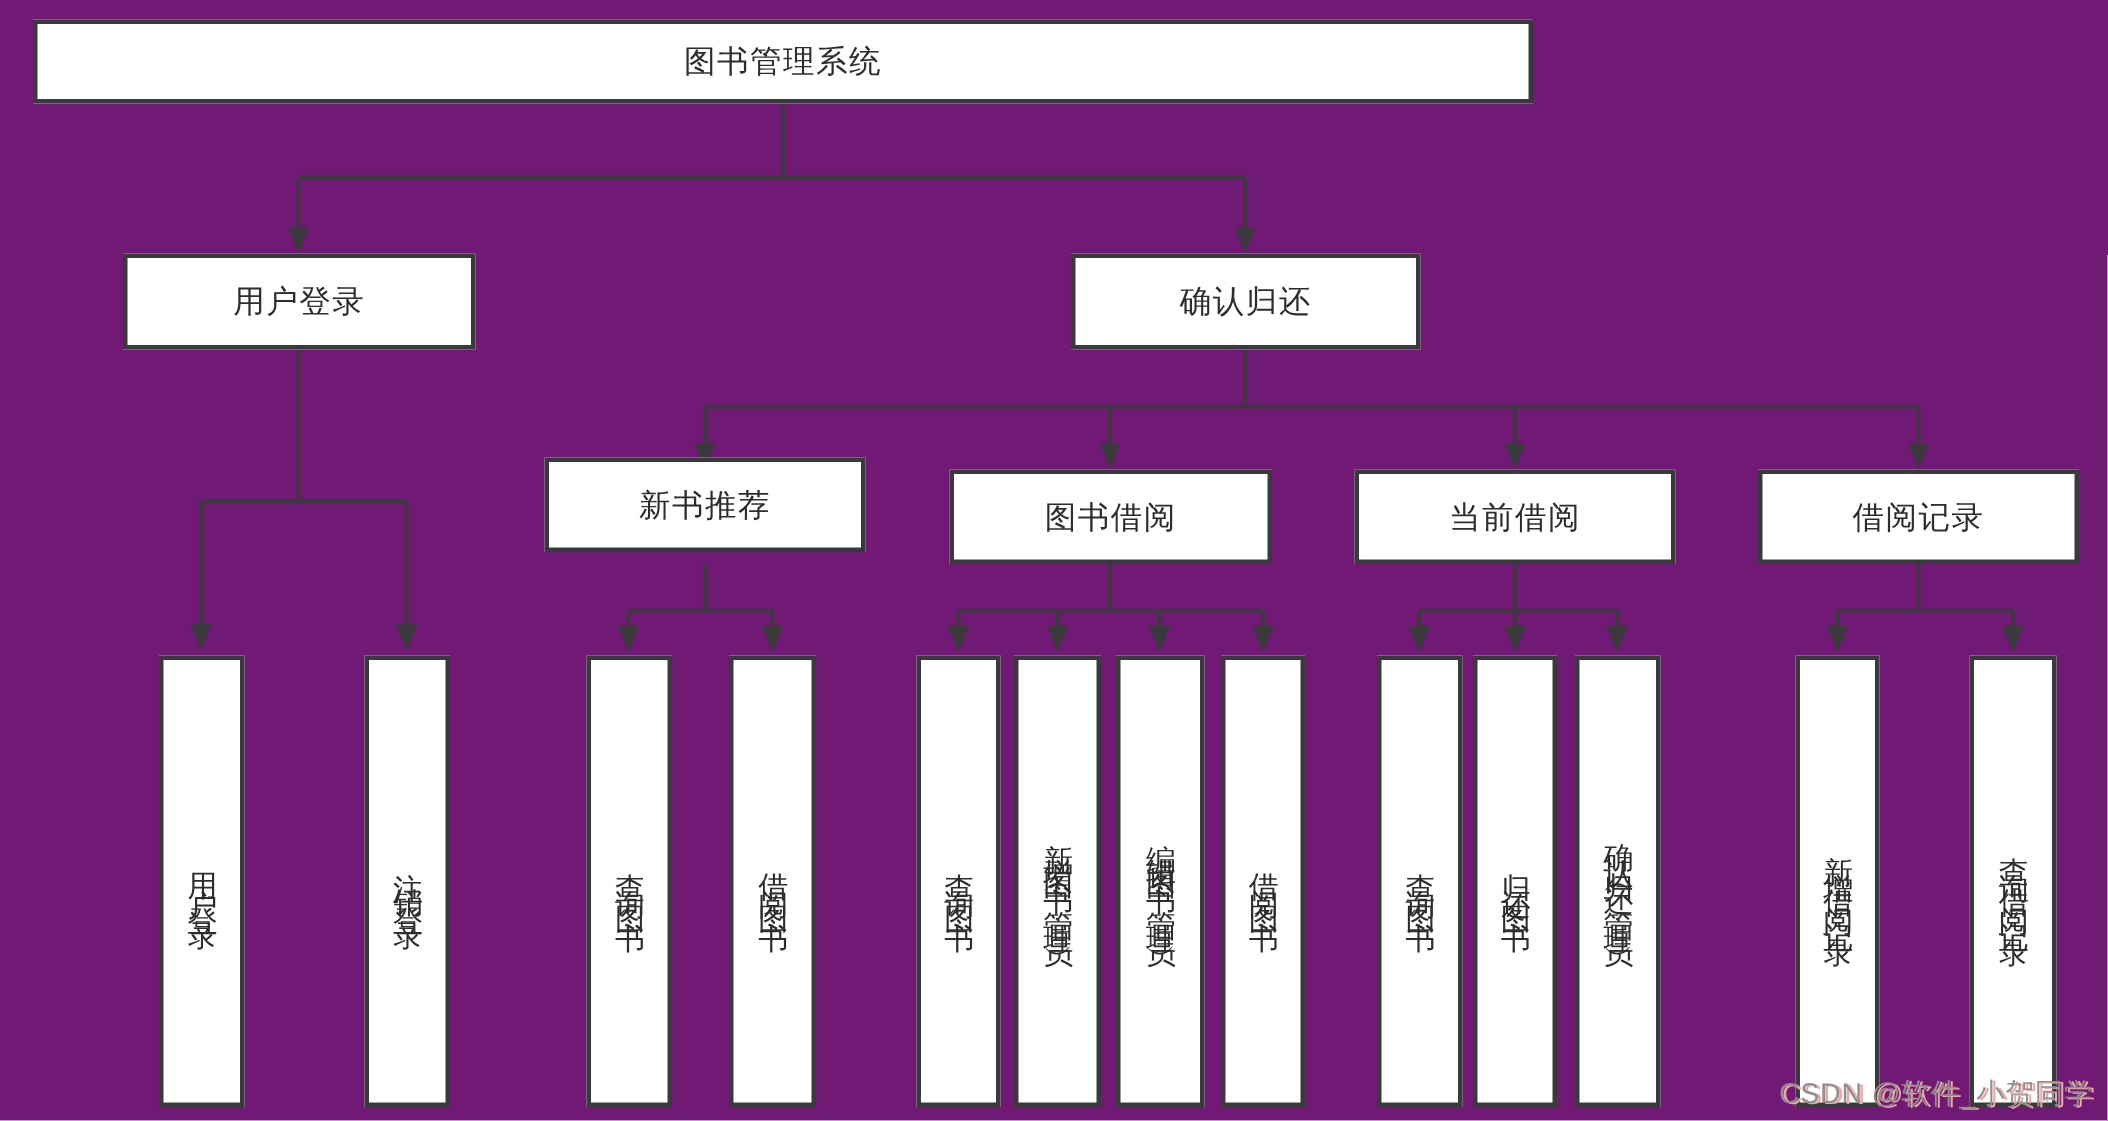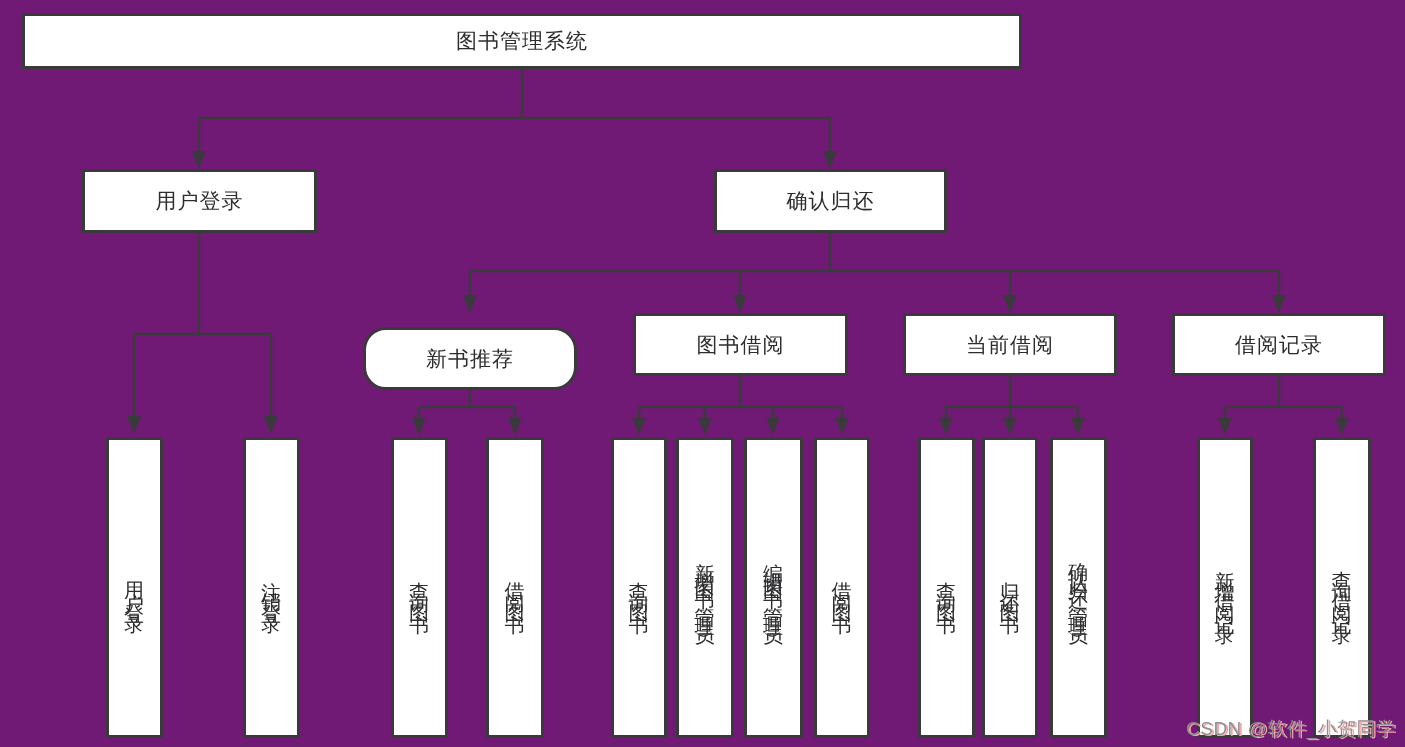--- a/index.html
+++ b/index.html
@@ -106,21 +106,21 @@
     <span class="hlabel">图书管理系统</span>
   </div>
 
   <div class="box" style="left:82px; top:169px; width:235px; height:64px;">
     <span class="hlabel">用户登录</span>
   </div>
   <div class="box" style="left:714px; top:169px; width:233px; height:64px;">
     <span class="hlabel">确认归还</span>
   </div>
 
-  <div class="box" style="left:363px; top:327px; width:214px; height:63px;border-radius:23px;">
+  <div class="box" style="left:363px; top:305px; width:214px; height:63px;">
     <span class="hlabel">新书推荐</span>
   </div>
   <div class="box" style="left:633px; top:313px; width:215px; height:63px;text-align:center;">
     <span class="hlabel">图书借阅</span>
   </div>
   <div class="box" style="left:1172px; top:313px; width:214px; height:63px;">
     <span class="hlabel">借阅记录</span>
   </div>
   <div class="box" style="left:903px; top:313px; width:214px; height:63px;">
     <span class="hlabel">当前借阅</span>

